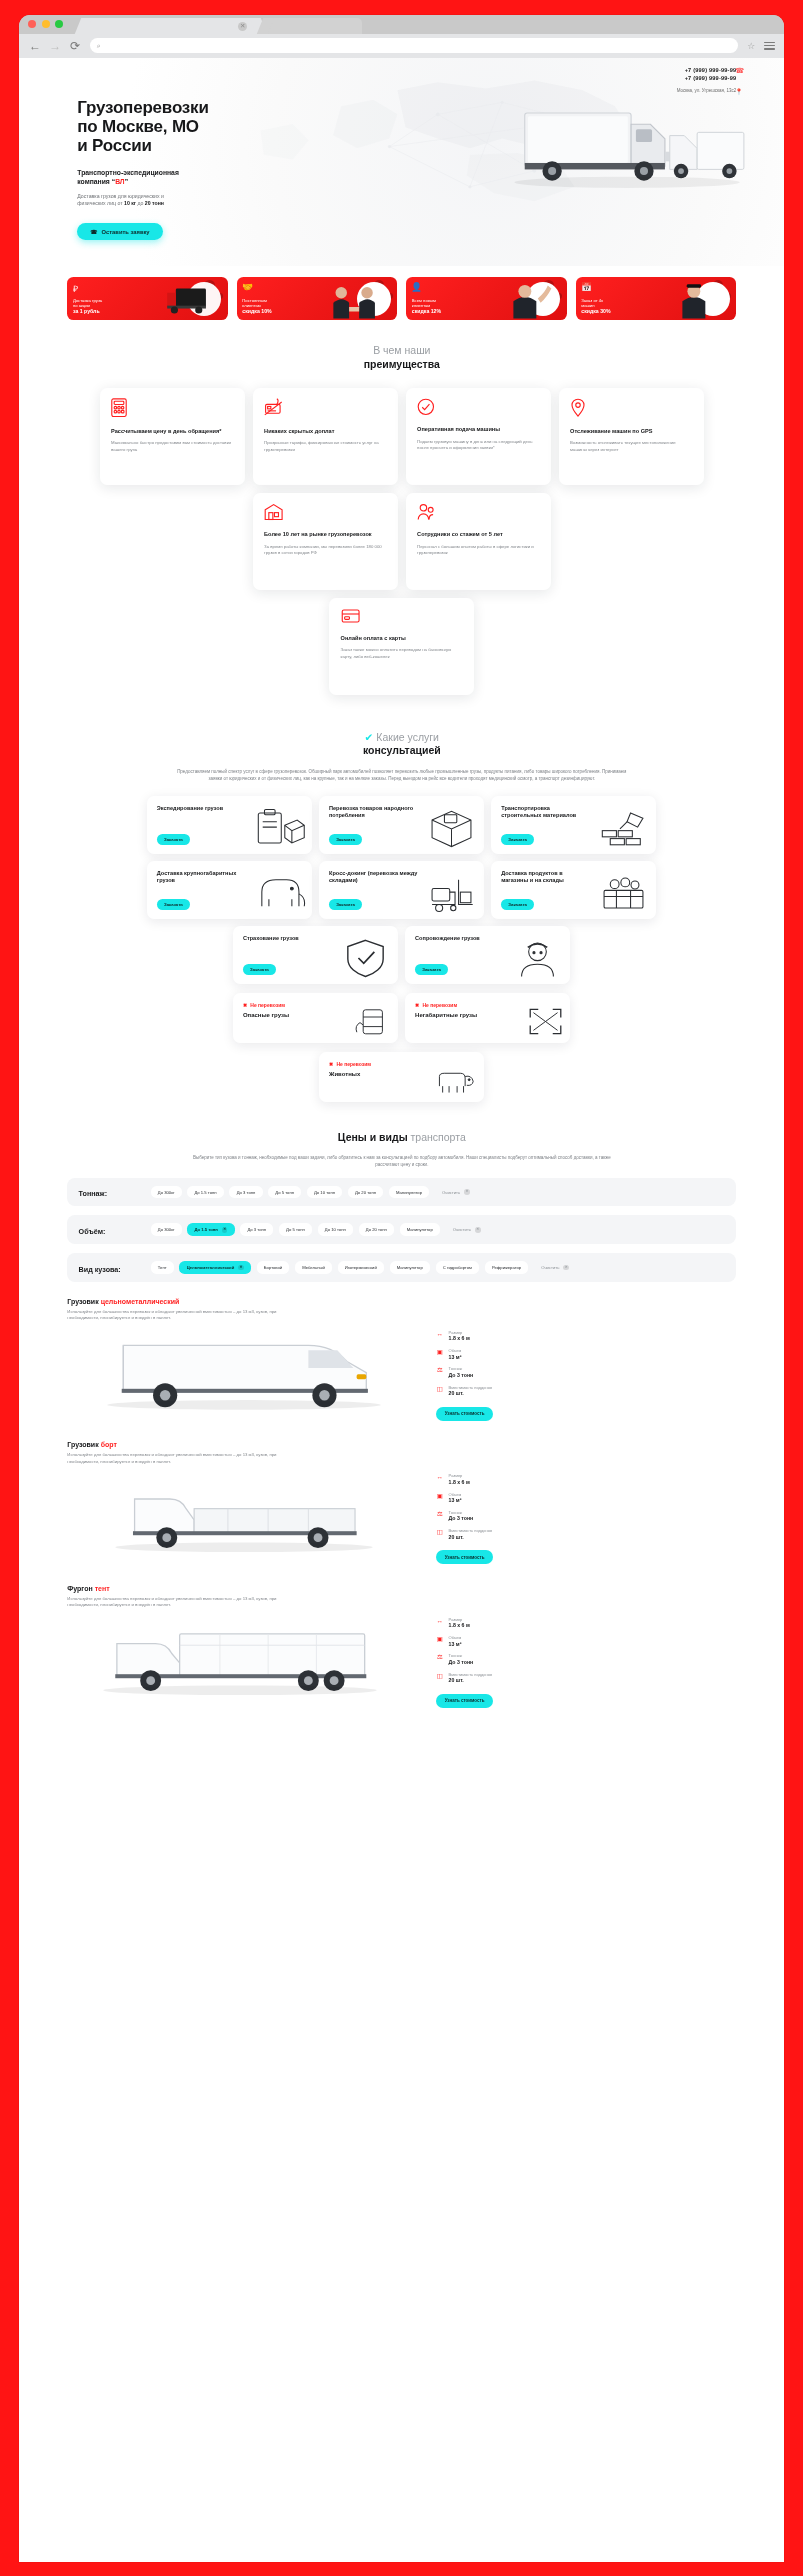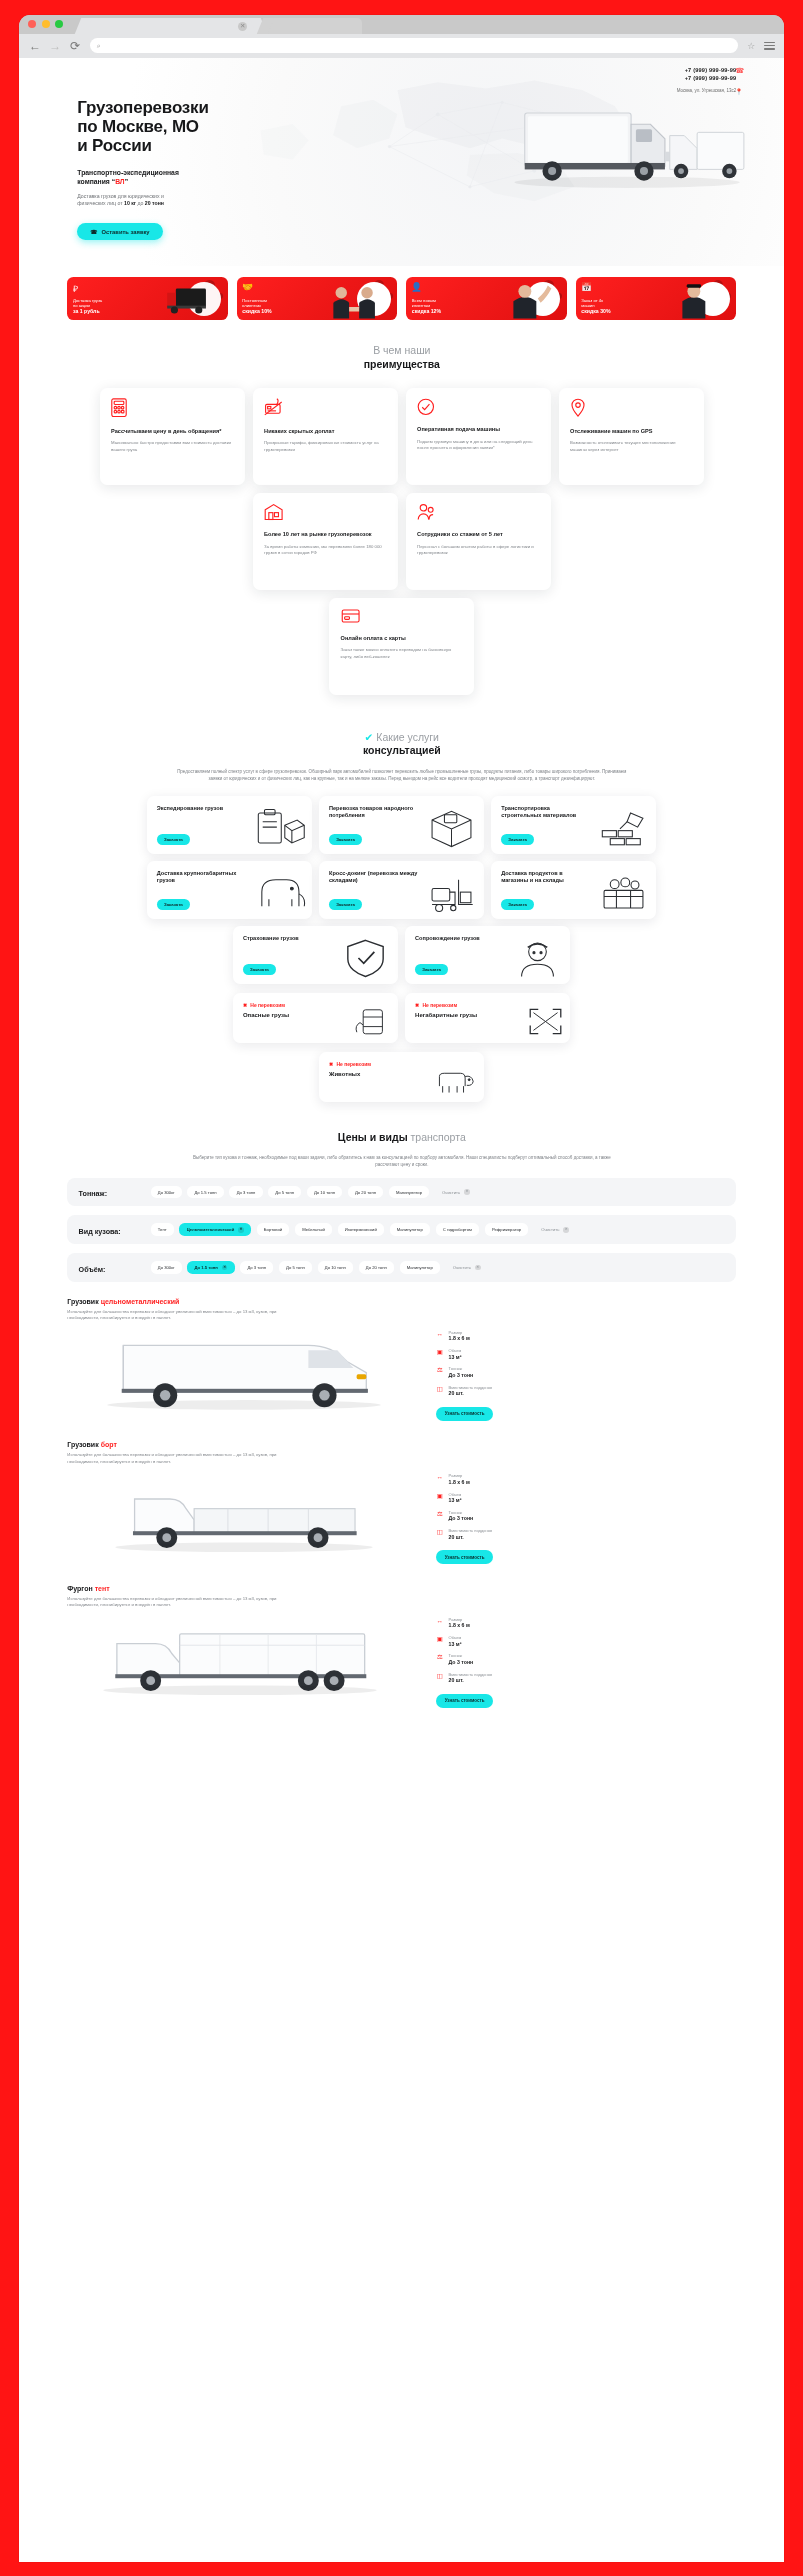--- a/index.html
+++ b/index.html
@@ -615,53 +615,53 @@
           <button class="chip">До 20 тонн</button>
           <button class="chip">Манипулятор</button>
           <button class="chip clear">
             <span>Очистить</span>
             <span class="x">✕</span>
           </button>
         </div>
       </div>
 
       <div class="filter-row">
+        <div class="filter-label">Объём:</div>
+        <div class="chips">
+          <button class="chip">До 300кг</button>
+          <button class="chip on">
+            <span>До 1.5 тонн</span>
+            <span class="x">✕</span>
+          </button>
+          <button class="chip">До 3 тонн</button>
+          <button class="chip">До 5 тонн</button>
+          <button class="chip">До 10 тонн</button>
+          <button class="chip">До 20 тонн</button>
+          <button class="chip">Манипулятор</button>
+          <button class="chip clear">
+            <span>Очистить</span>
+            <span class="x">✕</span>
+          </button>
+        </div>
+      </div>
+
+      <div class="filter-row">
         <div class="filter-label">Вид кузова:</div>
         <div class="chips">
           <button class="chip">Тент</button>
           <button class="chip on">
             <span>Цельнометаллический</span>
             <span class="x">✕</span>
           </button>
           <button class="chip">Бортовой</button>
           <button class="chip">Мебельный</button>
           <button class="chip">Изотермический</button>
           <button class="chip">Манипулятор</button>
           <button class="chip">С гидробортом</button>
           <button class="chip">Рефрижератор</button>
-          <button class="chip clear">
-            <span>Очистить</span>
-            <span class="x">✕</span>
-          </button>
-        </div>
-      </div>
-
-      <div class="filter-row">
-        <div class="filter-label">Объём:</div>
-        <div class="chips">
-          <button class="chip">До 300кг</button>
-          <button class="chip on">
-            <span>До 1.5 тонн</span>
-            <span class="x">✕</span>
-          </button>
-          <button class="chip">До 3 тонн</button>
-          <button class="chip">До 5 тонн</button>
-          <button class="chip">До 10 тонн</button>
-          <button class="chip">До 20 тонн</button>
-          <button class="chip">Манипулятор</button>
           <button class="chip clear">
             <span>Очистить</span>
             <span class="x">✕</span>
           </button>
         </div>
       </div>
 
       <div class="truck-row">
         <h3>
           <span>Грузовик </span><span class="r">цельнометаллический</span>

